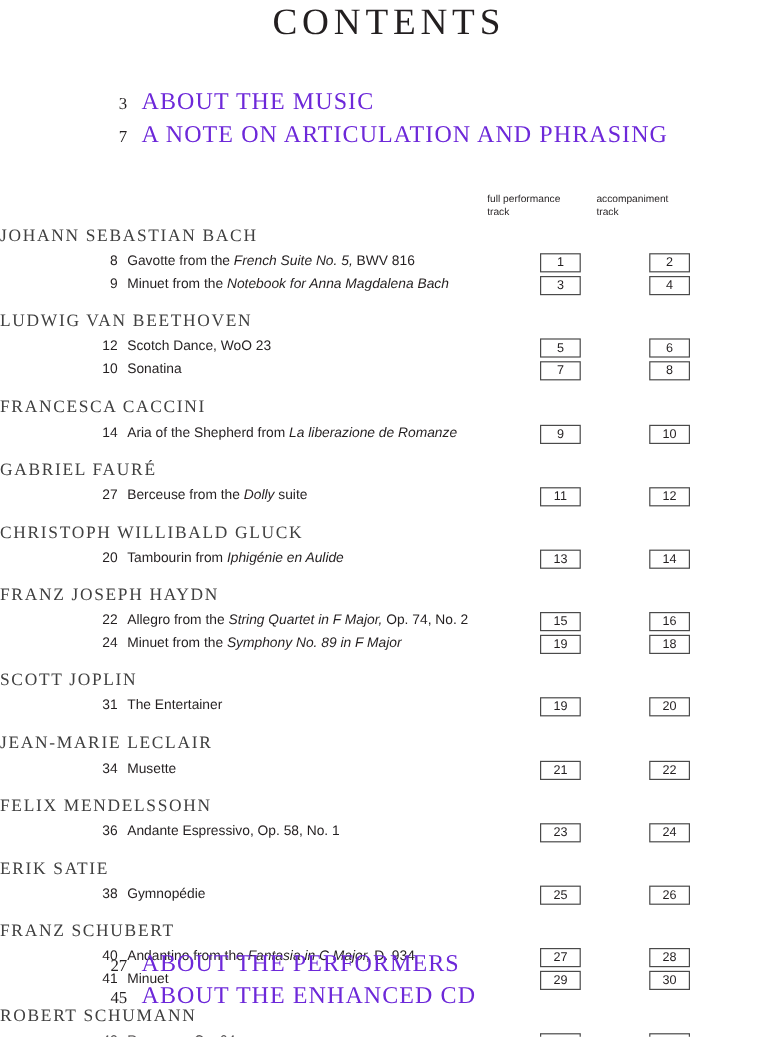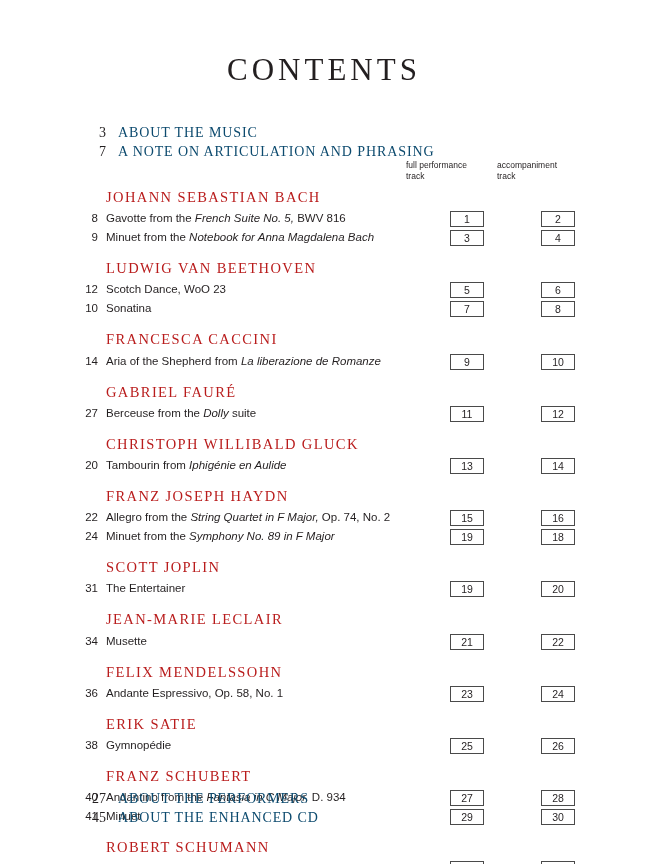--- a/index.html
+++ b/index.html
@@ -21,21 +21,20 @@
     height: 864px;
     box-sizing: border-box;
   }
   .contents-title {
     text-align: center;
     font-family: "Liberation Serif", serif;
     font-size: 31px;
     letter-spacing: 4px;
     color: #231f20;
     margin: 0;
-    padding-top: 52px;
     font-weight: normal;
   }
 
   
   .frontmatter {
     margin-top: 36px;
     padding-left: 80px;
   }
   .fm-row {
     display: flex;
@@ -43,23 +42,23 @@
     line-height: 1.35;
   }
   .fm-page {
     width: 26px;
     text-align: right;
     font-size: 14px;
     color: #231f20;
   }
   .fm-label {
     padding-left: 12px;
-    font-size: 14px;
+    font-size: 20px;
     letter-spacing: 0.9px;
-    color: #0c4a6e;
+    color: #6d28d9;
   }
 
   
   .track-headers {
     position: absolute;
     left: 0;
     top: 160px;
     width: 100%;
     height: 32px;
   }
@@ -79,25 +78,24 @@
     position: absolute;
     left: 0;
     top: 186px;
     width: 648px;
   }
   .composer-block {
     margin-bottom: 10px;
     position: relative;
   }
   .composer {
-    padding-left: 106px;
     font-family: "Liberation Serif", serif;
     font-size: 14.5px;
     letter-spacing: 1.4px;
-    color: #b91c1c;
+    color: #404040;
     line-height: 1.6;
   }
   .work-row {
     position: relative;
     height: 19px;
     line-height: 19px;
   }
   .work-page {
     position: absolute;
     left: 72px;

